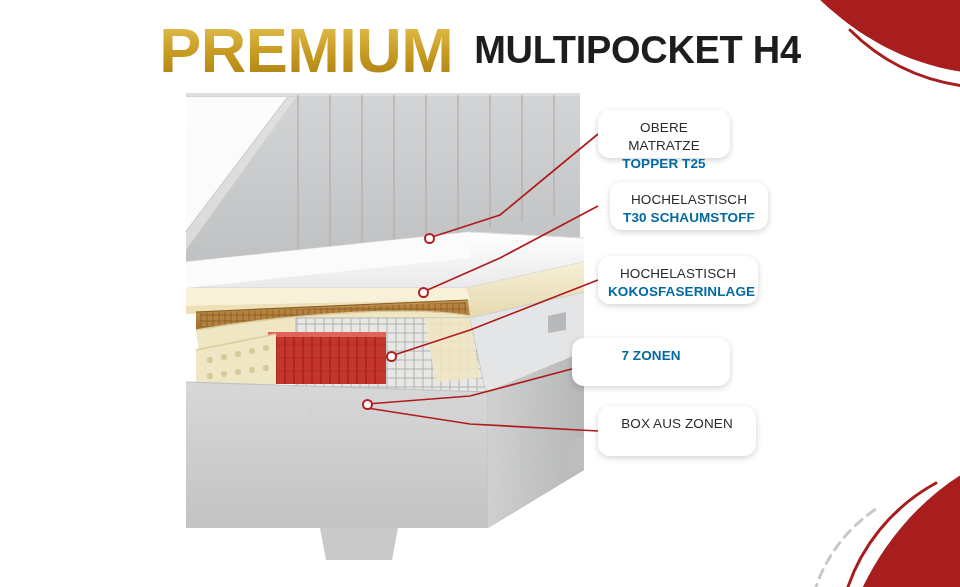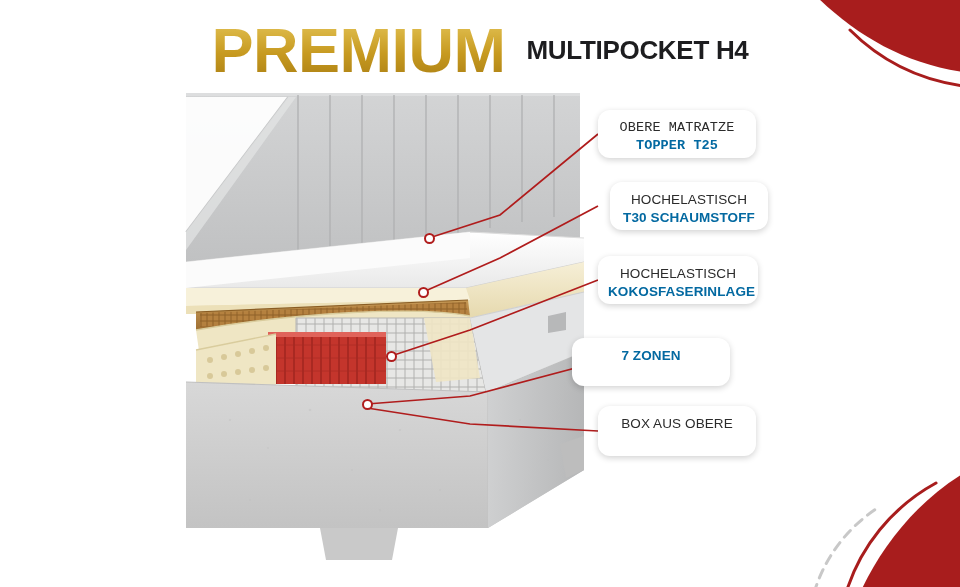--- a/index.html
+++ b/index.html
@@ -44,21 +44,21 @@
     font-weight: bold;
     letter-spacing: -0.5px;
     color: #c9a227;
     background: linear-gradient(180deg, #e7c85c 0%, #c79a20 55%, #a87c12 100%);
     -webkit-background-clip: text;
     background-clip: text;
     -webkit-text-fill-color: transparent;
     vertical-align: middle;
   }
   .title-rest {
-    font-size: 26px;
+    font-size: 38px;
     font-weight: bold;
     color: #1d1d1f;
     letter-spacing: -0.3px;
     vertical-align: middle;
     margin-left: 21px;
   }
 
   
   .label-box {
     position: absolute;
@@ -74,21 +74,21 @@
     letter-spacing: 0.1px;
   }
   .label-box .accent {
     color: #0369a1;
     font-weight: bold;
   }
   .label-box .plain {
     color: #2b2b2b;
   }
 
-  #label-0 { left: 598px; top: 110px; width: 158px; height: 48px; font-family: Liberation Mono, monospace; }
+  #label-0 { left: 598px; top: 110px; width: 132px; height: 48px; }
   #label-1 { left: 610px; top: 182px; width: 158px; height: 48px; }
   #label-2 { left: 598px; top: 256px; width: 160px; height: 48px; }
   #label-3 { left: 572px; top: 338px; width: 158px; height: 48px; }
   #label-4 { left: 598px; top: 406px; width: 158px; height: 50px; }
 
   
   .dot {
     position: absolute;
     width: 11px;
     height: 11px;
@@ -319,16 +319,16 @@
   <div class="label-box" id="label-2">
     <div class="plain">HOCHELASTISCH</div>
     <div class="accent">KOKOSFASERINLAGE</div>
   </div>
 
   <div class="label-box" id="label-3">
     <div class="accent">7 ZONEN</div>
   </div>
 
   <div class="label-box" id="label-4">
-    <div class="plain">BOX AUS OBERE</div>
+    <div class="plain">BOX AUS ZONEN</div>
   </div>
 
 </div>
 
 </body></html>

